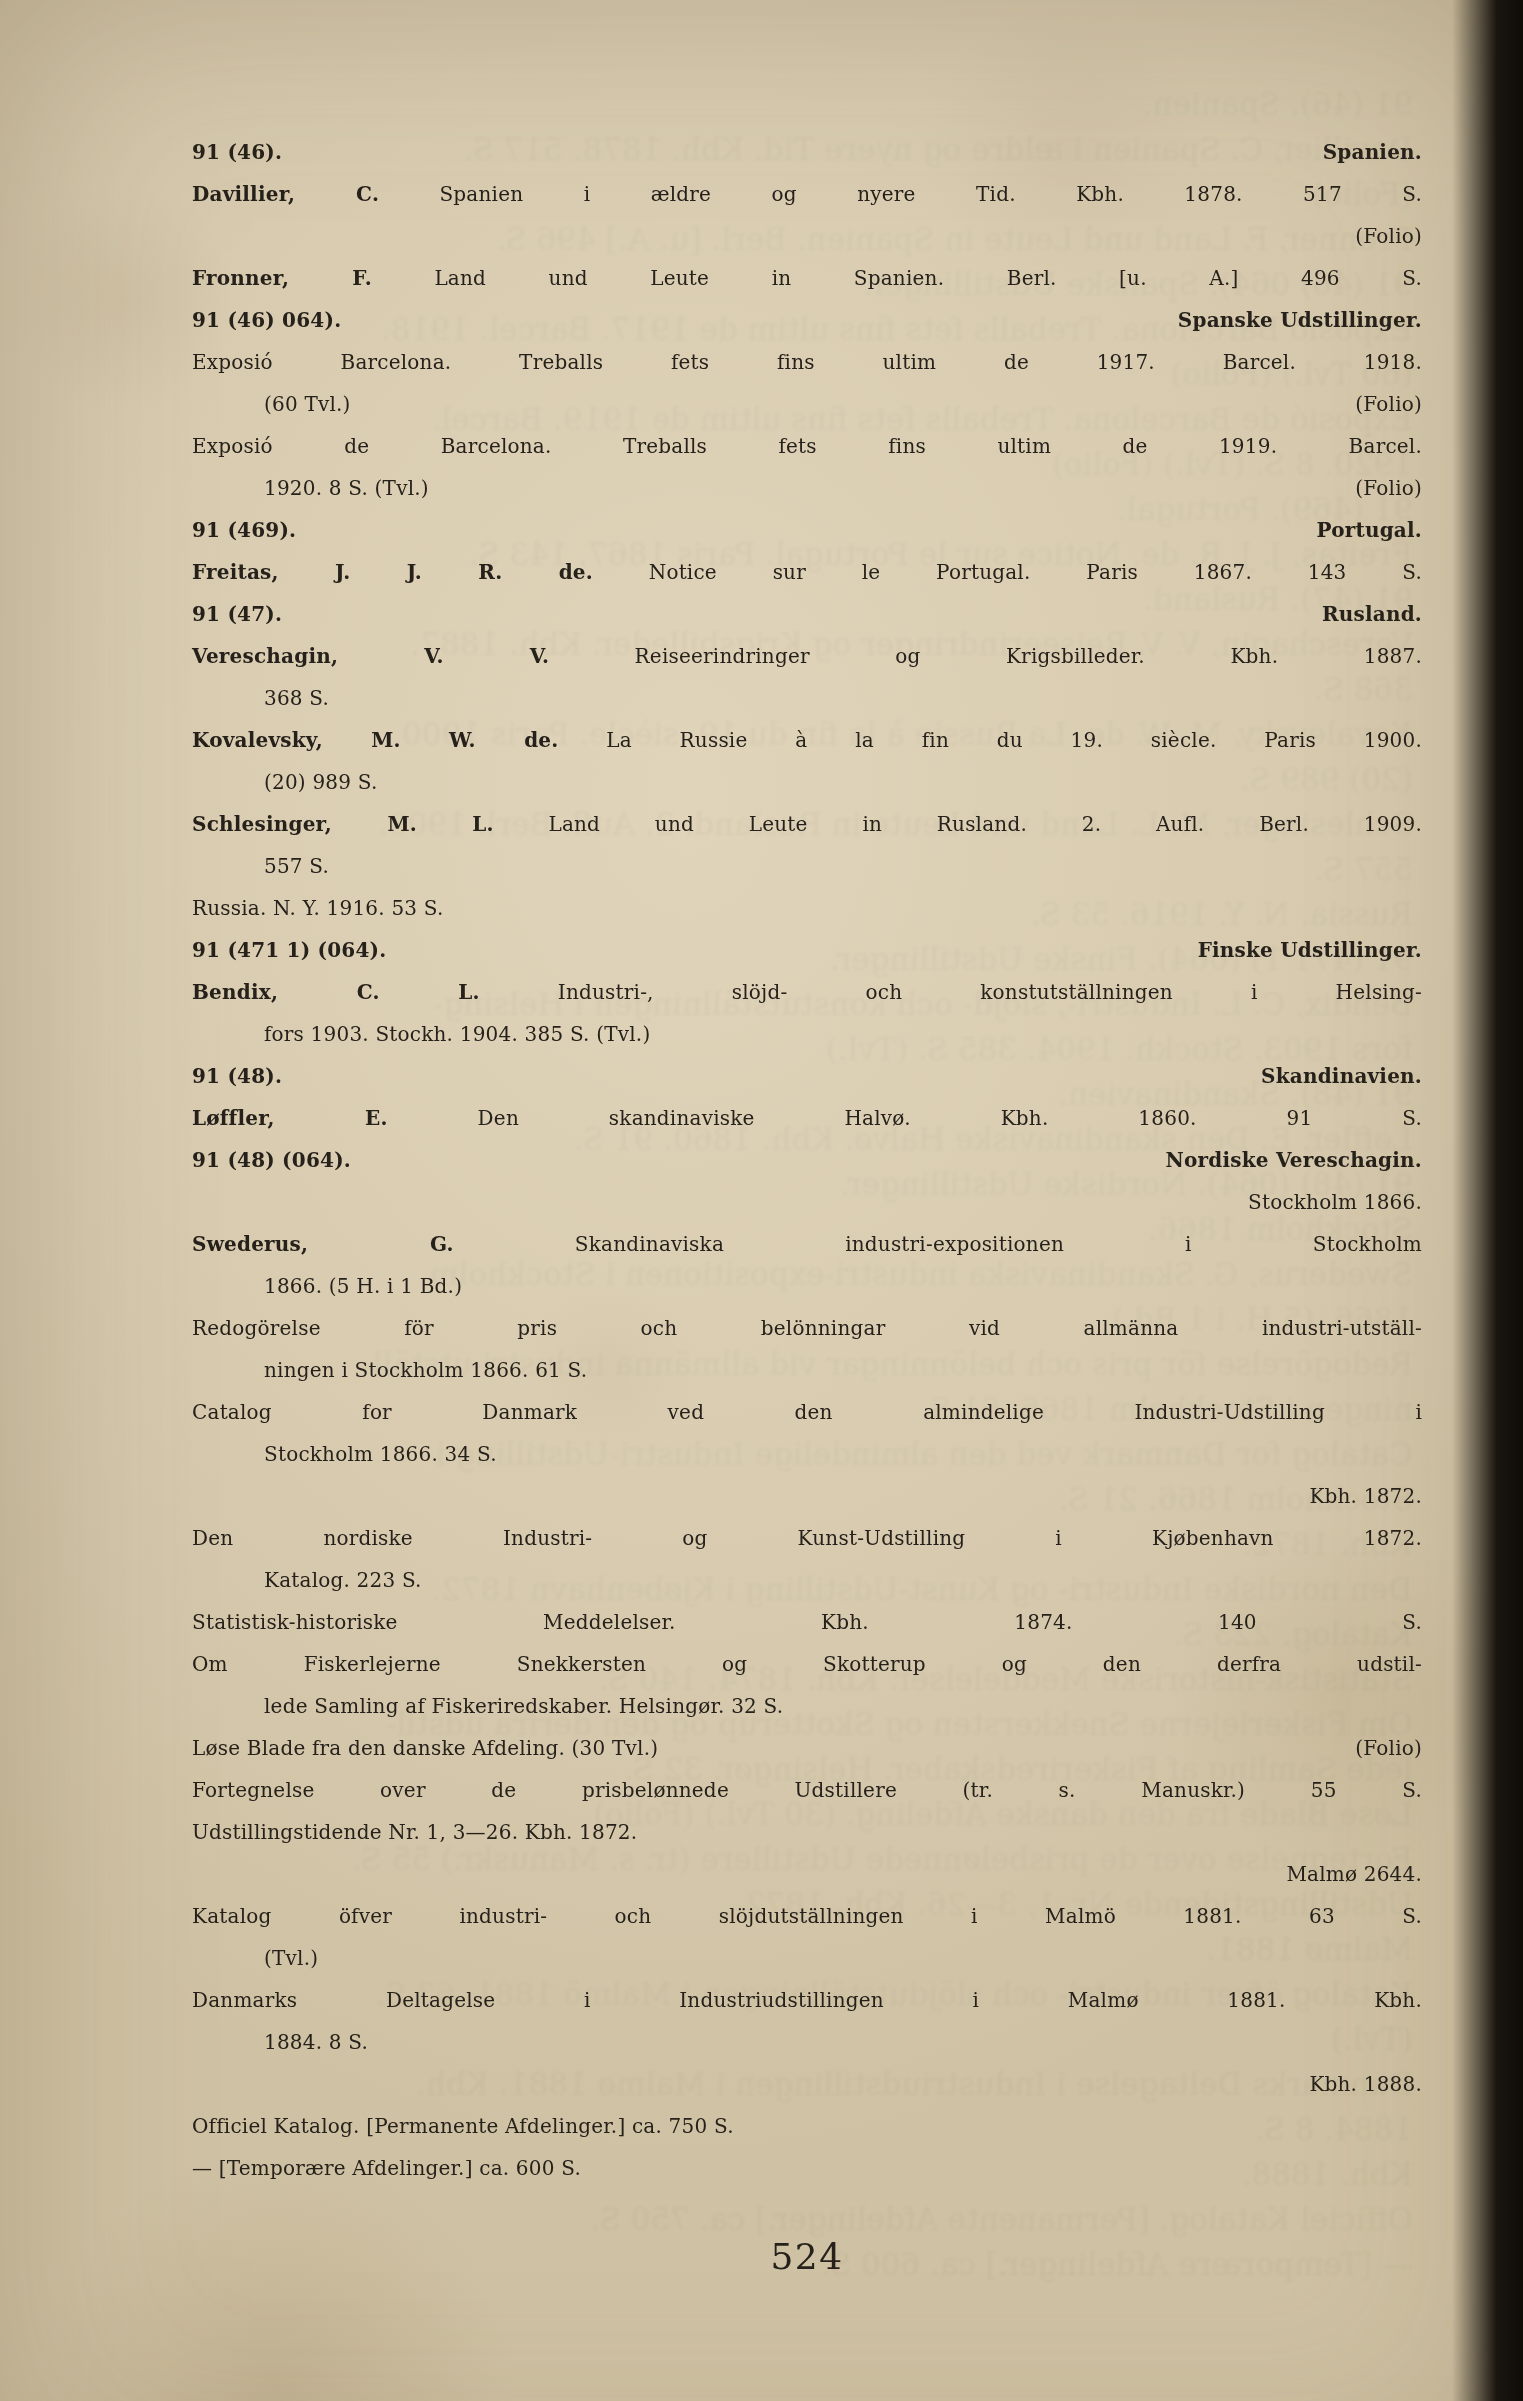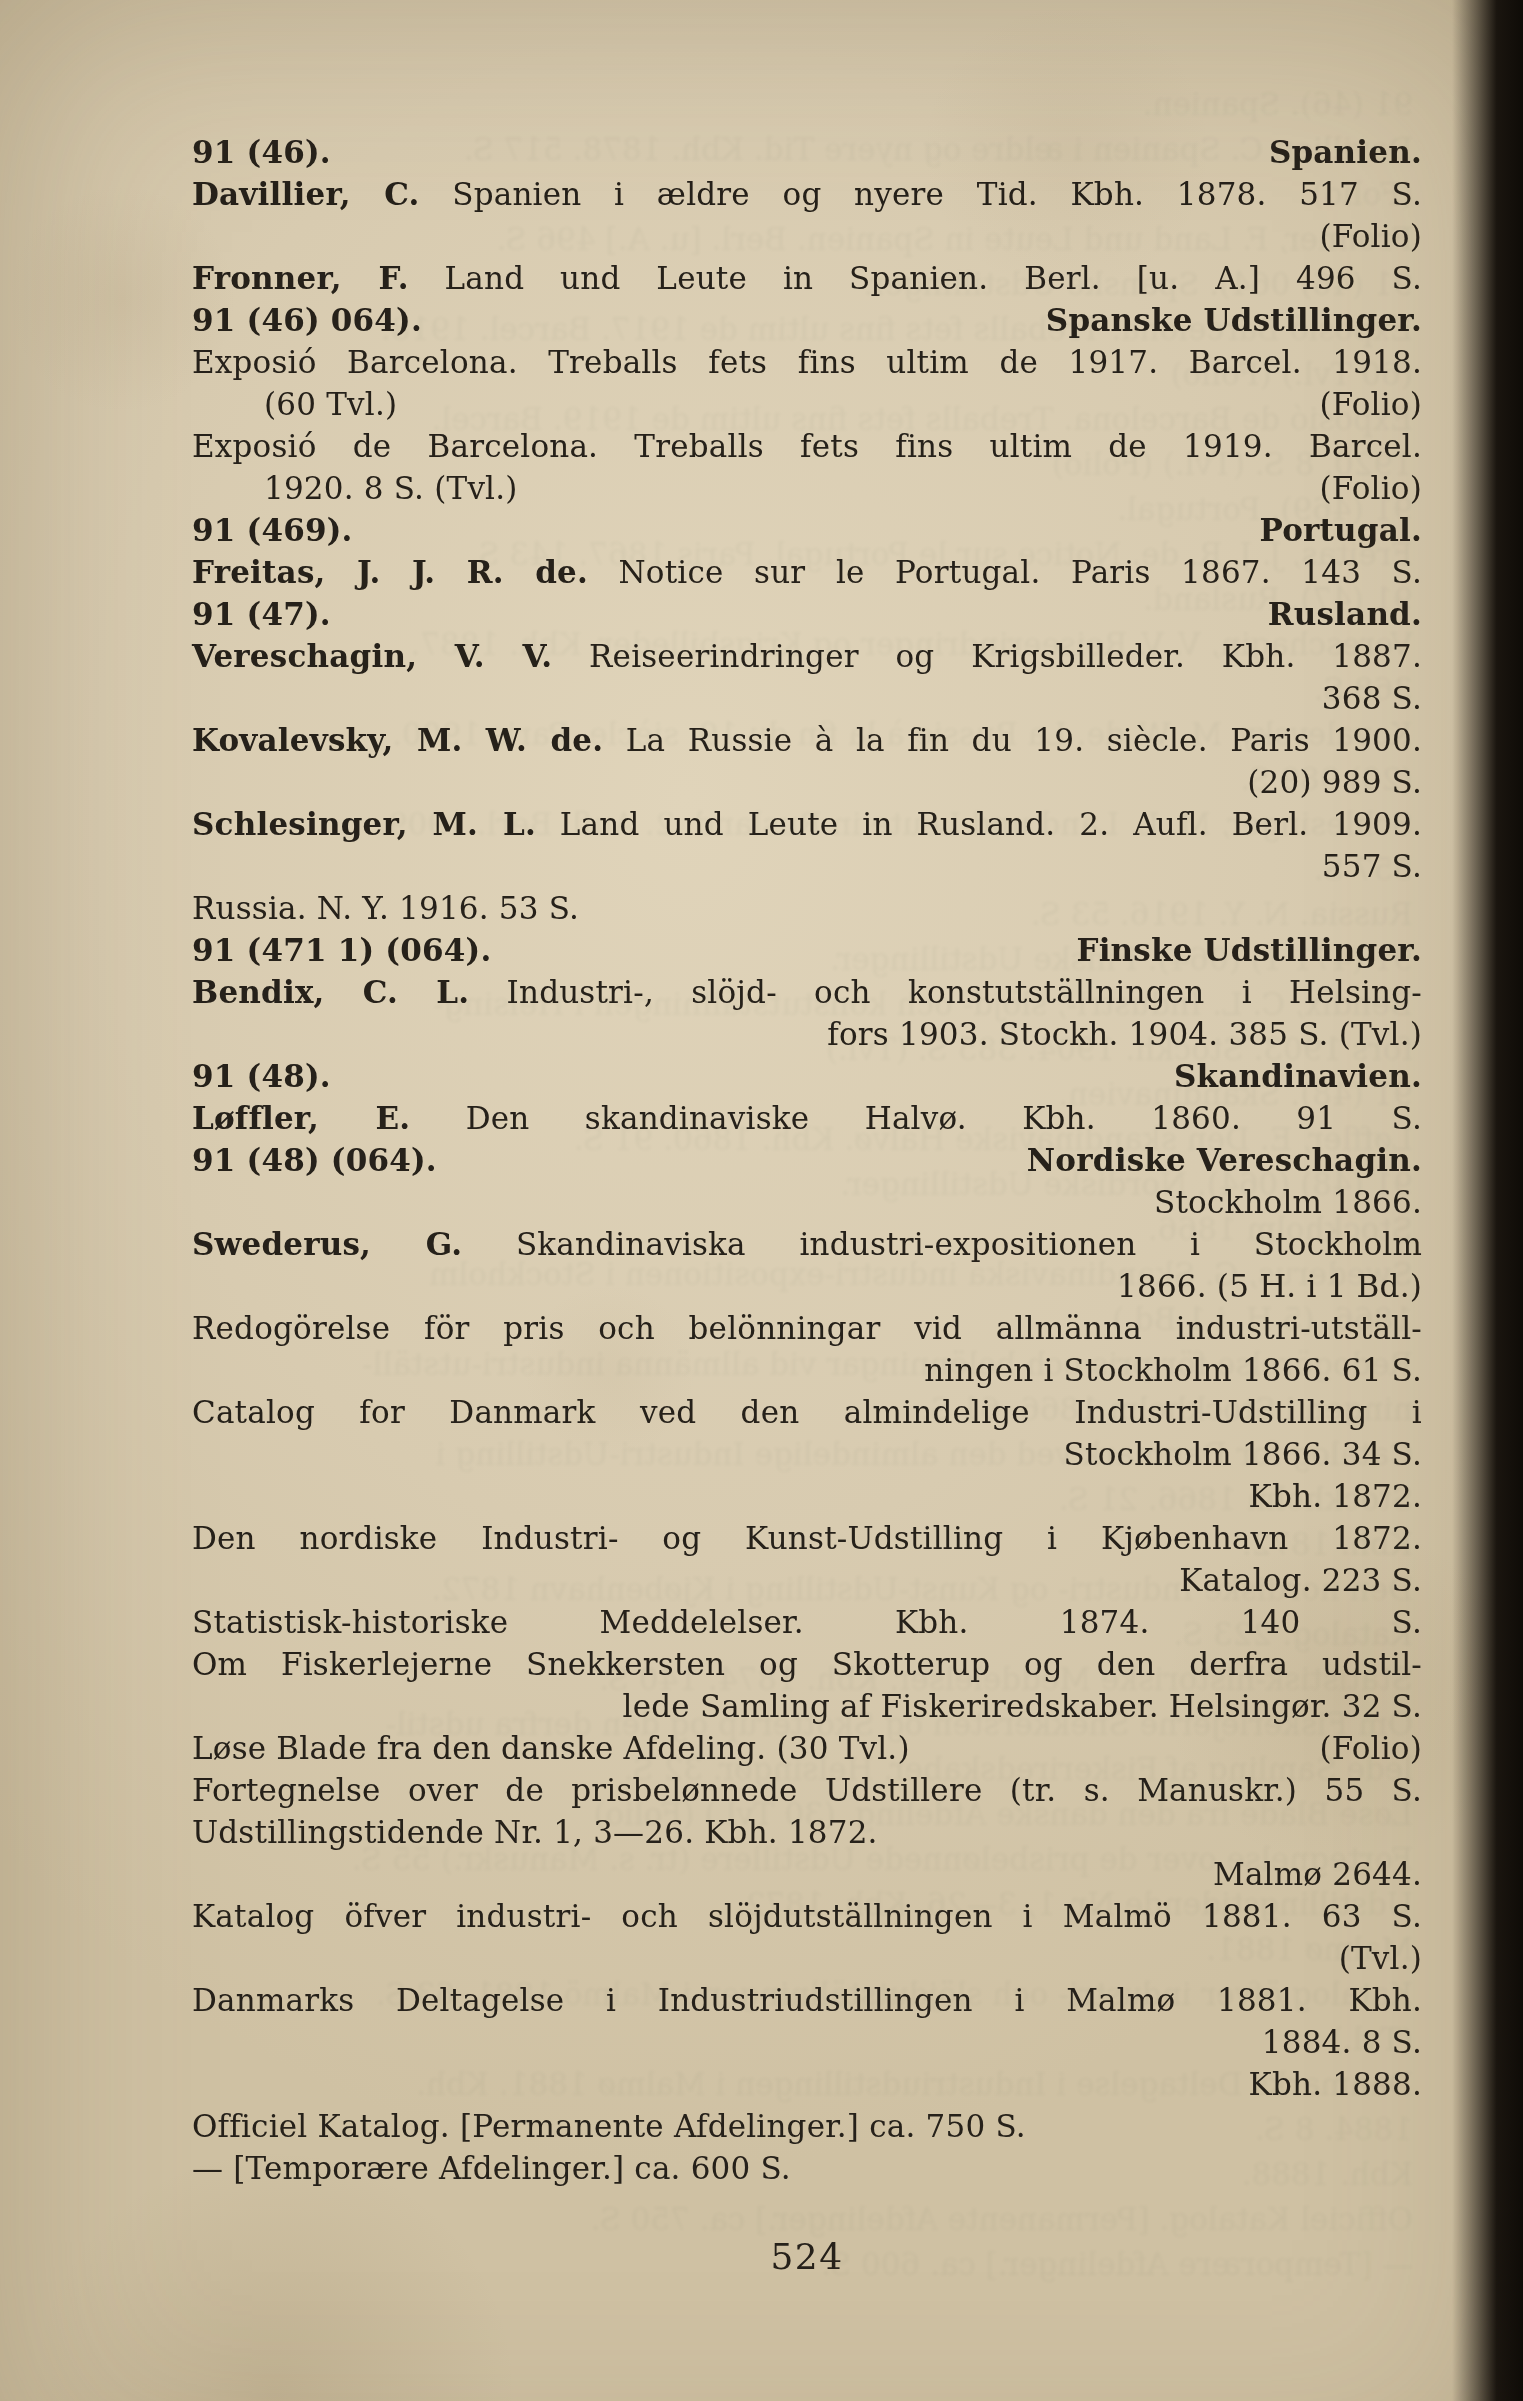--- a/index.html
+++ b/index.html
@@ -27,26 +27,26 @@
   .vignette {
     position:absolute; inset:0; pointer-events:none;
     box-shadow: inset 0 0 211px rgba(96,78,46,.28);
   }
   .binding {
     position:absolute; top:0; right:0; width:72px; height:100%;
     background: linear-gradient(to right, rgba(26,21,15,0) 0%, rgba(26,21,15,.55) 35%, #1a150f 62%, #0e0b07 100%);
   }
   .text-column {
     position:absolute; left:192px; top:131px; width:1230px;
-    font-size:31px; line-height:42px; letter-spacing:0.2px;
+    font-size:20px; line-height:42px; letter-spacing:0.2px;
   }
   .line { min-height:42px; }
   .b { font-weight:700; }
   .justify { text-align:justify; text-align-last:justify; }
-  .indent { padding-left:72px;text-align:right; }
+  .indent { padding-left:72px; }
   .right { text-align:right; }
   .split { display:flex; justify-content:space-between; align-items:baseline; }
   .split .right-part { padding-left:19px; white-space:nowrap; }
   .page-number {
     position:absolute; left:192px; width:1230px; top:2236px;
     text-align:center; font-size:36px; letter-spacing:1.4px;
   }
   .ghost {
     position:absolute; left:183px; top:82px; width:1230px;
     transform:scaleX(-1);

